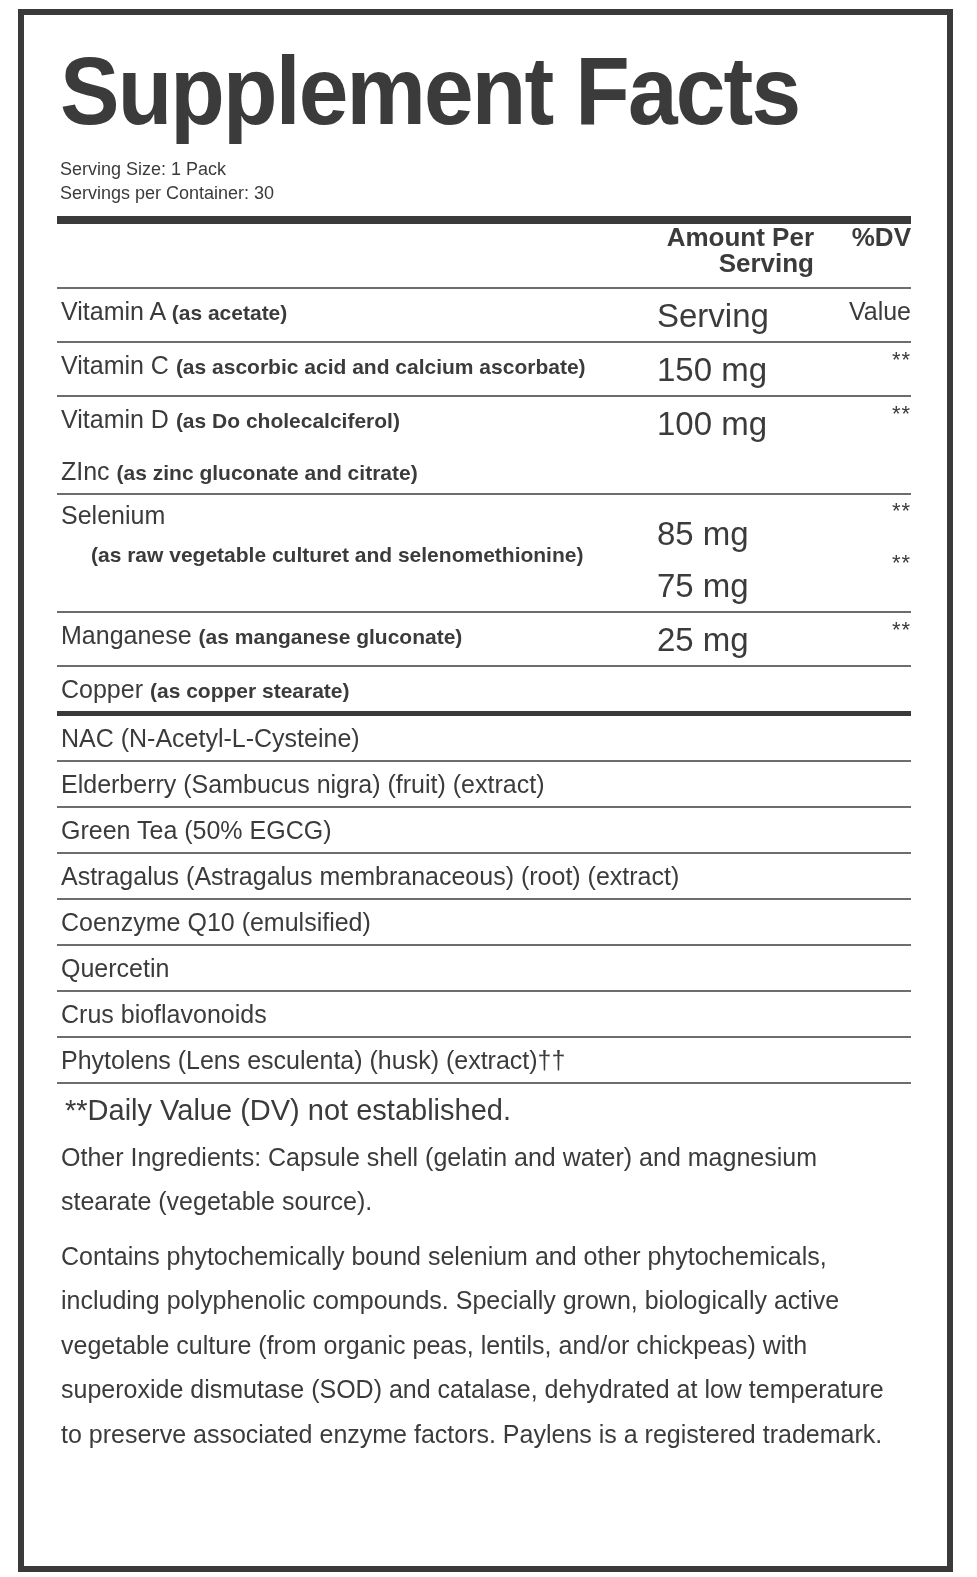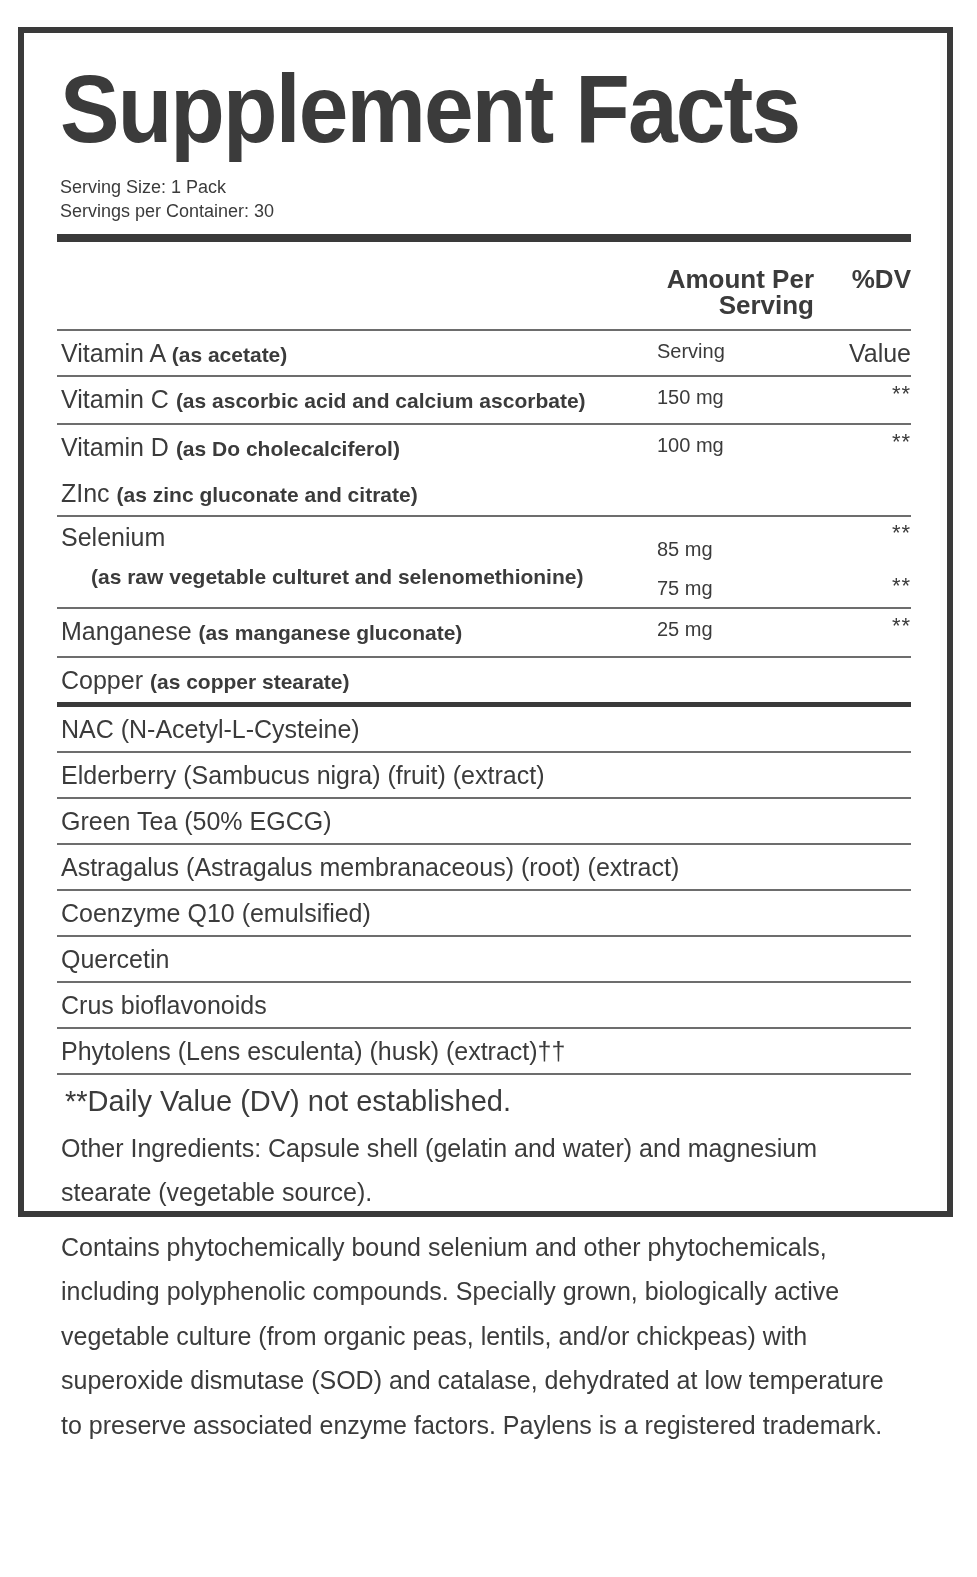--- a/index.html
+++ b/index.html
@@ -11,23 +11,23 @@
     width: 977px;
     height: 1577px;
     font-family: "Liberation Sans", sans-serif;
     color: #3b3b3b;
     overflow: hidden;
   }
 
   #label-panel {
     position: absolute;
     left: 18px;
-    top: 27px;
+    top: 9px;
     width: 935px;
-    height: 1190px;
+    height: 1563px;
     border: 6px solid #3a3a3a;
     box-sizing: border-box;
     background: #ffffff;
   }
 
   .inner {
     padding: 0 26px;
     box-sizing: border-box;
   }
 
@@ -83,21 +83,21 @@
   }
   .cell-name {
     flex: 0 0 600px;
     font-size: 25px;
     line-height: 1.0;
     padding: 10px 0 9px 4px;
     box-sizing: border-box;
   }
   .cell-amount {
     flex: 0 0 165px;
-    font-size: 20px;
+    font-size: 33px;
     line-height: 1.0;
     padding: 10px 0 9px 0;
     box-sizing: border-box;
   }
   .cell-dv {
     flex: 1 1 auto;
     font-size: 25px;
     line-height: 1.0;
     padding: 10px 0 9px 0;
     text-align: right;
@@ -113,21 +113,21 @@
     line-height: 0.6;
     letter-spacing: 1px;
   }
 
   
   .row-header .cell-name { padding-top: 12px; padding-bottom: 11px; }
   .row-header .cell-amount,
   .row-header .cell-dv {
     font-weight: bold;
     font-size: 26px;
-    padding-top: 24px;
+    padding-top: 0;
     padding-bottom: 11px;
   }
   .row-header .cell-amount { text-align: right; padding-right: 8px; }
 
   
   .row-tall .cell-name { padding-top: 8px; padding-bottom: 8px; }
   .sel-line2 {
     display: block;
     margin-top: 16px;
     margin-left: 30px;

